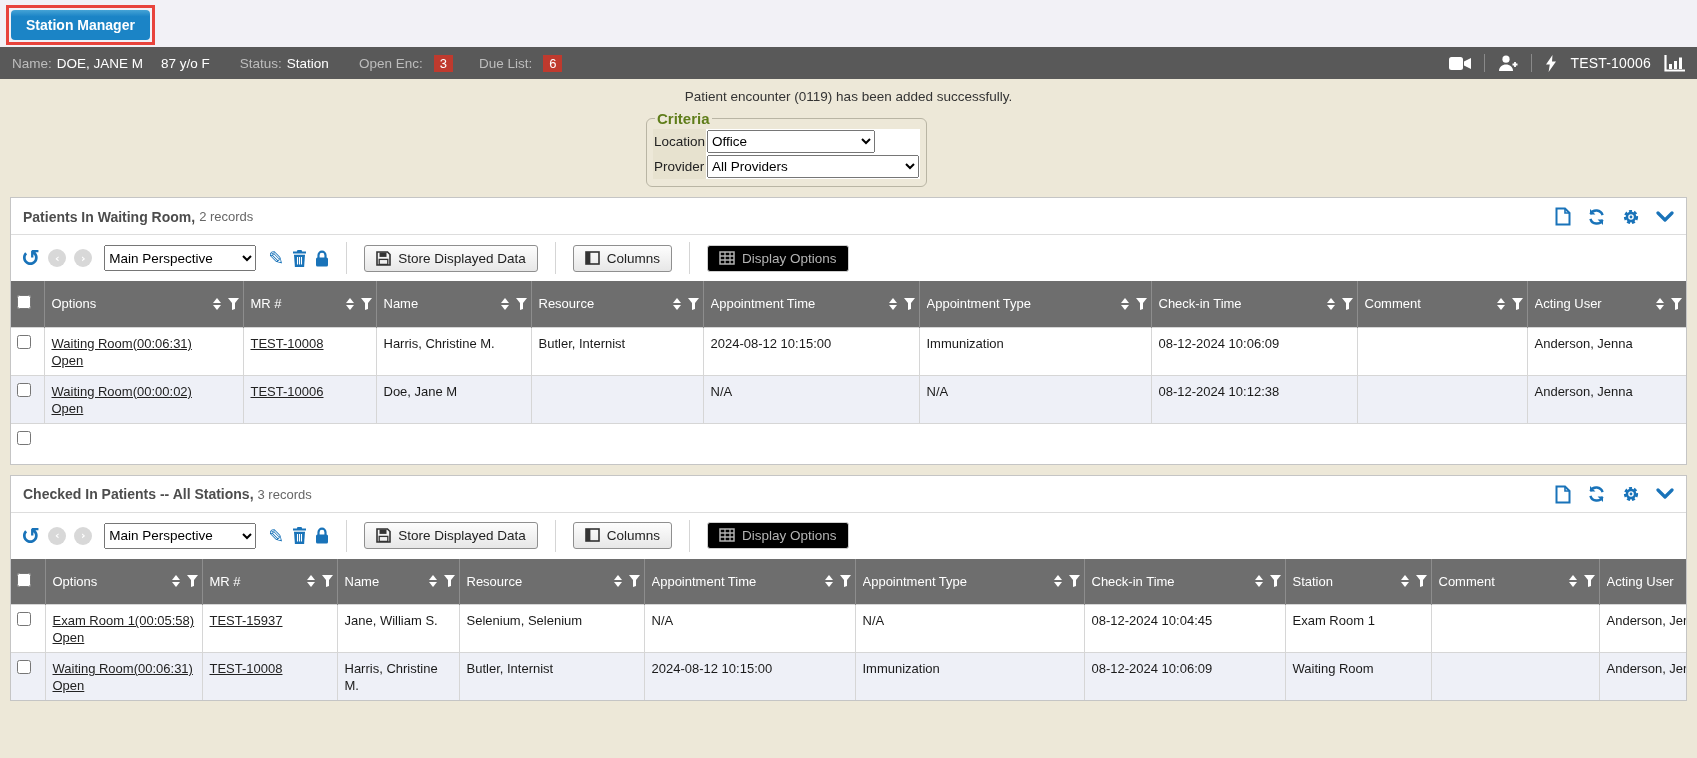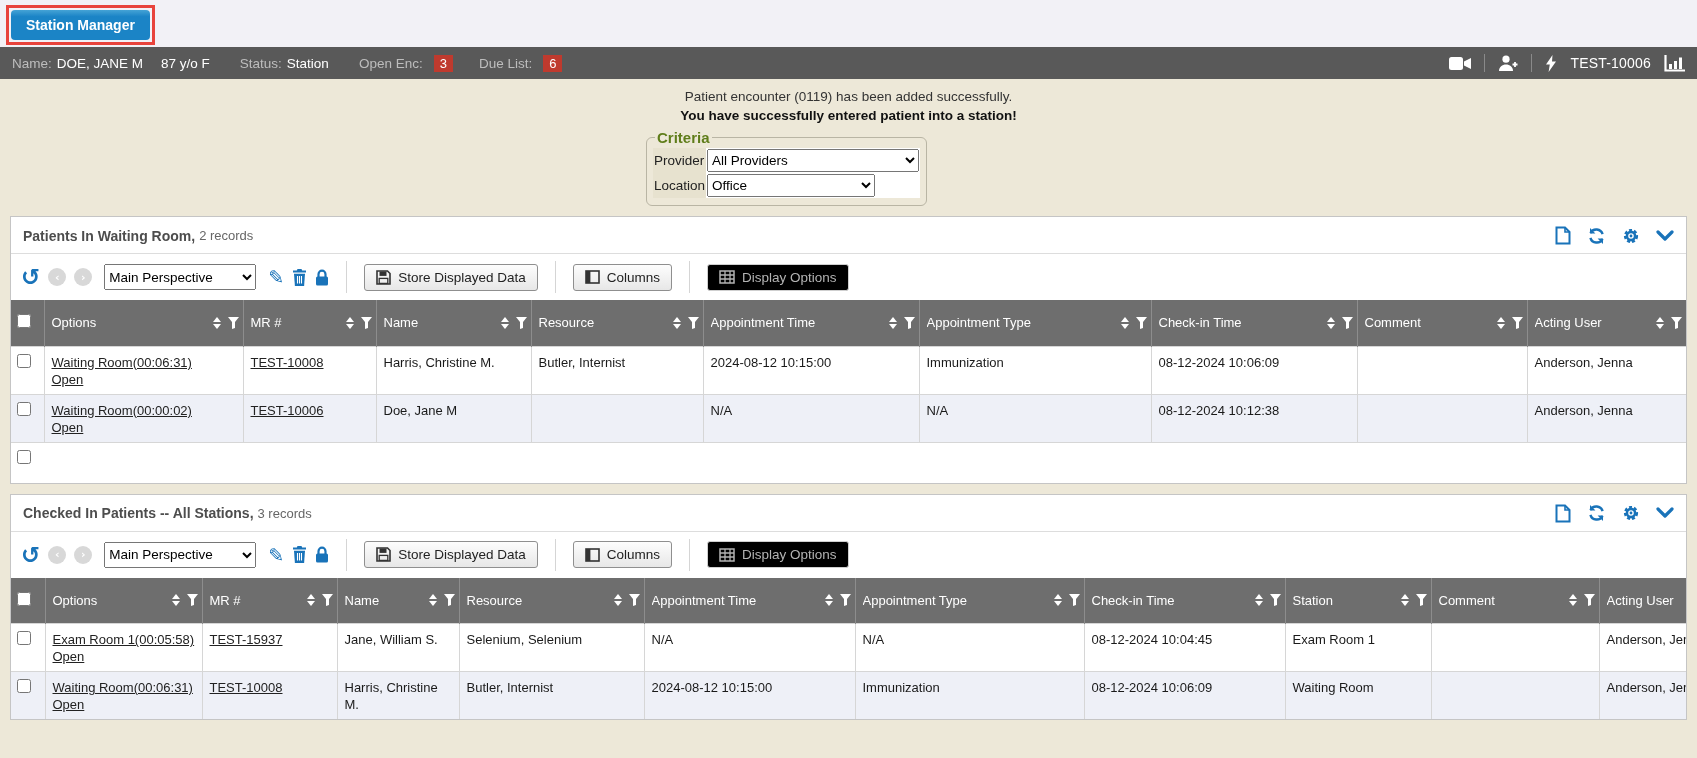--- a/index.html
+++ b/index.html
@@ -48,21 +48,21 @@
   .panel-icons { margin-left:auto; display:flex; align-items:center; gap:16px; }
   .panel-icons .wicon { cursor:pointer; }
 
   .toolbar { display:flex; align-items:center; padding:7px 10px; gap:8px; }
   .tb-undo { color:#1973b9; font-family:"DejaVu Sans",sans-serif; font-size:23px; font-weight:bold; line-height:20px; cursor:pointer; }
   .tb-nav { width:18px; height:18px; border-radius:50%; background:#d8d8d8; color:#fff; font-family:"DejaVu Sans",sans-serif;
     display:flex; align-items:center; justify-content:center; font-size:11px; font-weight:bold; }
   .tb-select { font-family:"Liberation Sans",sans-serif; font-size:13.5px; height:26px; width:152px; margin:0 4px; }
   .tb-pencil { color:#1973b9; font-family:"DejaVu Sans",sans-serif; font-size:19px; cursor:pointer; }
   .tb-sep { width:1px; height:32px; background:#d5d5d5; margin:0 9px; }
-  .btn { display:inline-flex; align-items:center; gap:7px; padding:5px 11px; font-size:13.5px; color:#222;
+  .btn { display:inline-flex; gap:7px; padding:5px 11px; font-size:13.5px; color:#222;
     background:linear-gradient(#fdfdfd,#e7e7e7); border:1px solid #8f8f8f; border-radius:3px; cursor:pointer;
     font-family:"Liberation Sans",sans-serif; }
   .btn:disabled, .btn.disabled { background:#000000; color:#b3b3b3; border-color:#cfcfcf; cursor:default; }
 
   
   table.grid { width:100%; border-collapse:collapse; table-layout:fixed; font-size:13px; }
   table.grid th { background:#6e6e6e; color:#fff; font-weight:normal; text-align:left; height:46px;
     padding:0 4px 0 7px; border-left:1px solid #8d8d8d; overflow:hidden; white-space:nowrap; }
   table.grid th:first-child { border-left:none; }
   .th-inner { display:flex; align-items:center; }
@@ -137,41 +137,40 @@
           <rect x="5" y="9" width="3" height="5" fill="#fff"></rect>
           <rect x="10" y="6" width="3" height="8" fill="#fff"></rect>
           <rect x="15" y="2.5" width="3" height="11.5" fill="#fff"></rect>
         </svg>
     </span>
   </span>
 </div>
 
 <div class="messages">
   <div class="msg1">Patient encounter (0119) has been added successfully.</div>
-  <div class="msg2">You have successfully entered patient into a station!</div>
 </div>
 
 <div class="criteria-wrap">
   <fieldset class="criteria">
     <legend>Criteria</legend>
     <table class="crit-table">
       <tbody>
           <tr>
+        <td class="crit-label">Location</td>
+        <td class="crit-value">
+          <select class="sel-location">
+            <option>Office</option>
+          </select>
+        </td>
+      </tr>
+      <tr>
         <td class="crit-label">Provider</td>
         <td class="crit-value">
           <select class="sel-provider">
             <option>All Providers</option>
-          </select>
-        </td>
-      </tr>
-      <tr>
-        <td class="crit-label">Location</td>
-        <td class="crit-value">
-          <select class="sel-location">
-            <option>Office</option>
           </select>
         </td>
       </tr>
     </tbody>
       </table>
   </fieldset>
 </div>
 
 <div class="panel">
   <div class="panel-title">

